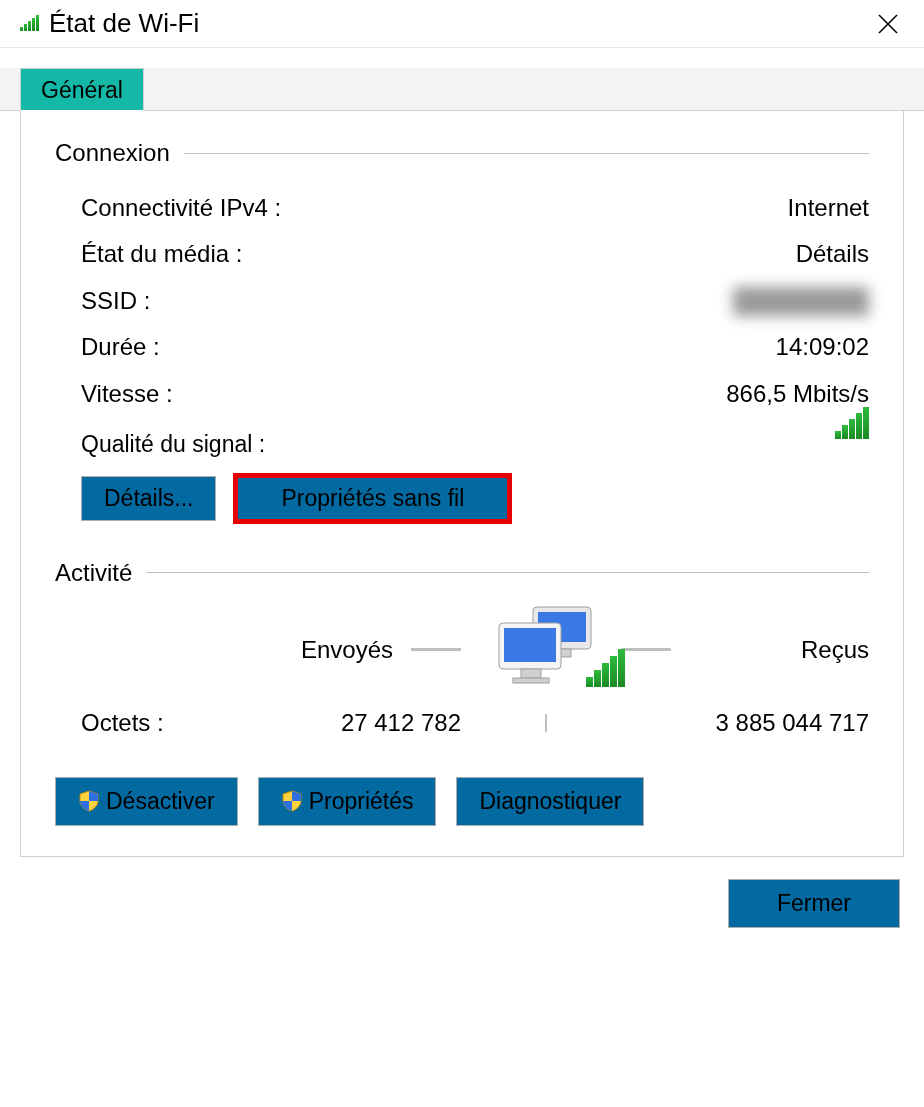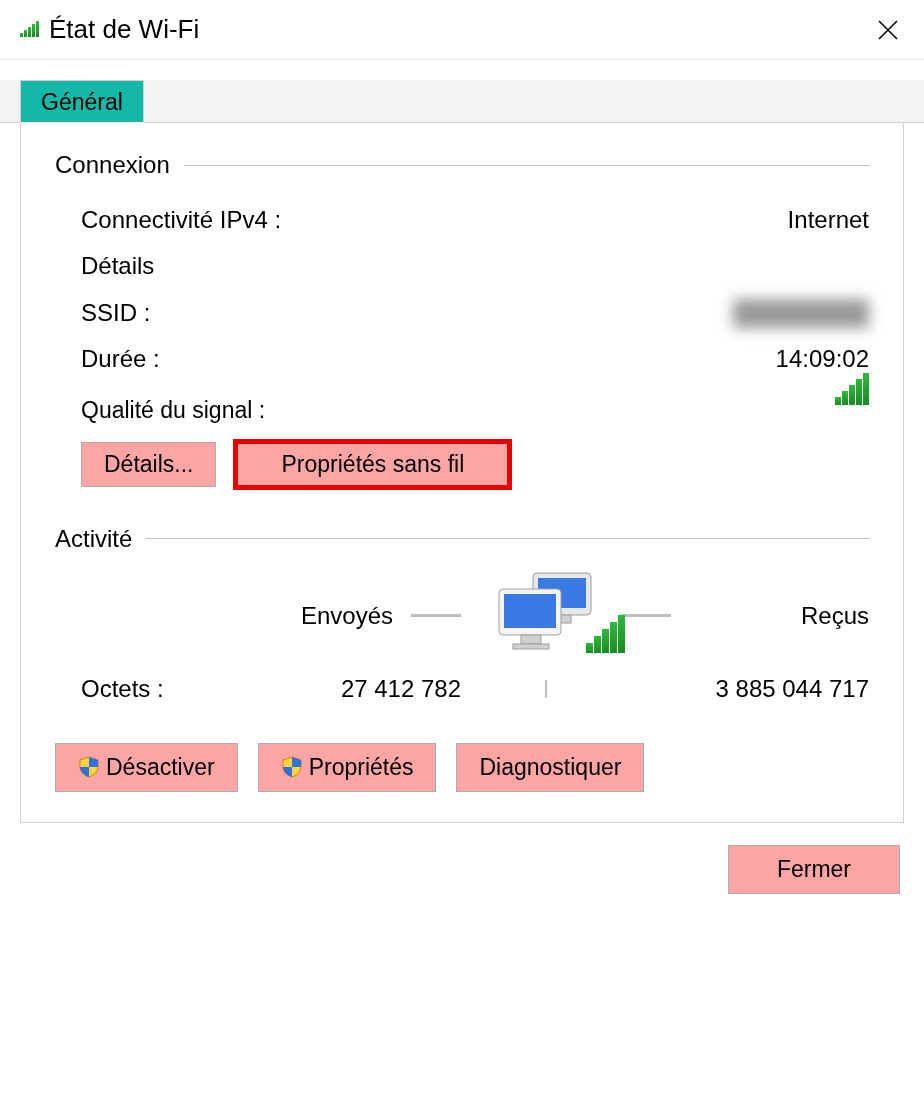--- a/index.html
+++ b/index.html
@@ -11,21 +11,21 @@
     color: #000;
     width: 924px;
   }
   .window {
     width: 924px;
     background: #fff;
   }
   .titlebar {
     display: flex;
     align-items: center;
-    height: 60px;
+    height: 48px;
     padding: 0 8px 0 20px;
     border-bottom: 1px solid #e8e8e8;
   }
   .titlebar .icon {
     margin-right: 10px;
   }
   .titlebar .title {
     flex: 1;
     font-size: 26px;
   }
@@ -94,21 +94,21 @@
   .signal-icon-large {
     margin-top: -10px;
     margin-right: 0;
   }
   .btn-row {
     display: flex;
     gap: 20px;
     padding: 18px 0 10px 26px;
   }
   .btn {
-    background: #fca5a5;
+    background: #0369a1;
     border: 1px solid #adadad;
     padding: 8px 22px;
     font-size: 23px;
     font-family: inherit;
     cursor: pointer;
     display: inline-flex;
     align-items: center;
     justify-content: center;
     gap: 6px;
   }
@@ -227,29 +227,34 @@
     <div class="section-head">
       <span>Connexion</span>
       <div class="line"></div>
     </div>
 
     <div class="row">
       <span class="label">Connectivité IPv4 :</span>
       <span class="value">Internet</span>
     </div>
     <div class="row">
+      <span class="label">État du média :</span>
       <span class="value">Détails</span>
     </div>
     <div class="row">
       <span class="label">SSID :</span>
       <span class="value ssid-val">████████</span>
     </div>
     <div class="row">
       <span class="label">Durée :</span>
       <span class="value">14:09:02</span>
+    </div>
+    <div class="row">
+      <span class="label">Vitesse :</span>
+      <span class="value">866,5 Mbits/s</span>
     </div>
     <div class="signal-row">
       <span class="label" style="padding-top:14px">Qualité du signal :</span>
       <span class="signal-icon-large">
         <span class="sig-bars big">
             <span></span>
             <span></span>
             <span></span>
             <span></span>
             <span></span>

